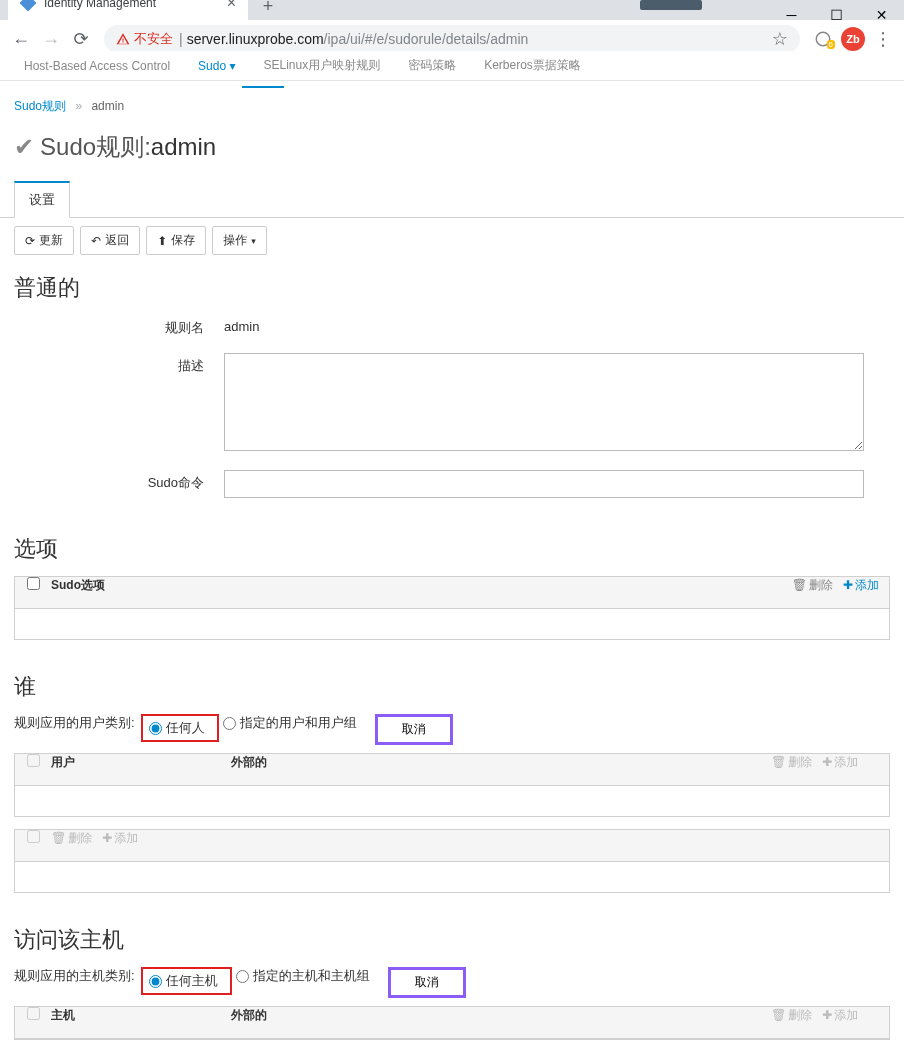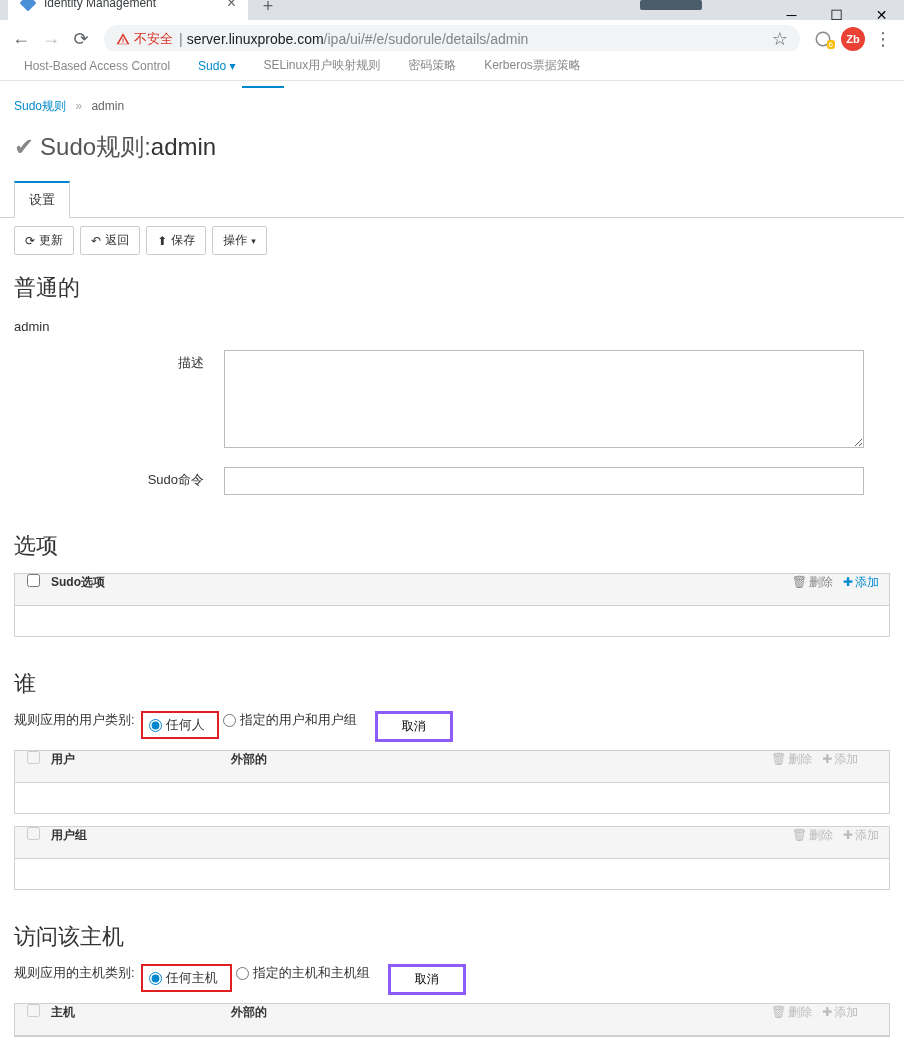--- a/index.html
+++ b/index.html
@@ -180,20 +180,21 @@
     </button>
   <button class="btn">
       <span>操作</span> 
       <span style="font-size:9px">▾</span>
     </button>
 </div>
 
 <div class="section">
   <h2>普通的</h2>
   <div class="formrow">
+    <div class="formlabel">规则名</div>
     <div class="formval">
         <div class="static">admin</div>
       </div>
   </div>
   <div class="formrow">
     <div class="formlabel">描述</div>
     <div class="formval"><textarea style=""></textarea></div>
   </div>
   <div class="formrow">
     <div class="formlabel">Sudo命令</div>
@@ -246,21 +247,20 @@
         <span class="act-add disabled"><span class="act-icon">✚</span><span>添加</span></span>
       </div>
     </div>
     <div class="tbl-body"></div>
   </div>
   <div class="tbl">
     <div class="tbl-head">
       <div class="tbl-chk">
           <input type="checkbox" disabled="" style="">
         </div>
-      <div class="tbl-title">用户组</div>
       <div class="tbl-actions">
         <span class="act-del disabled"><span class="act-icon">🗑</span><span>删除</span></span>
         <span class="act-add disabled"><span class="act-icon">✚</span><span>添加</span></span>
       </div>
     </div>
     <div class="tbl-body"></div>
   </div>
 </div>
 
 <div class="section">

